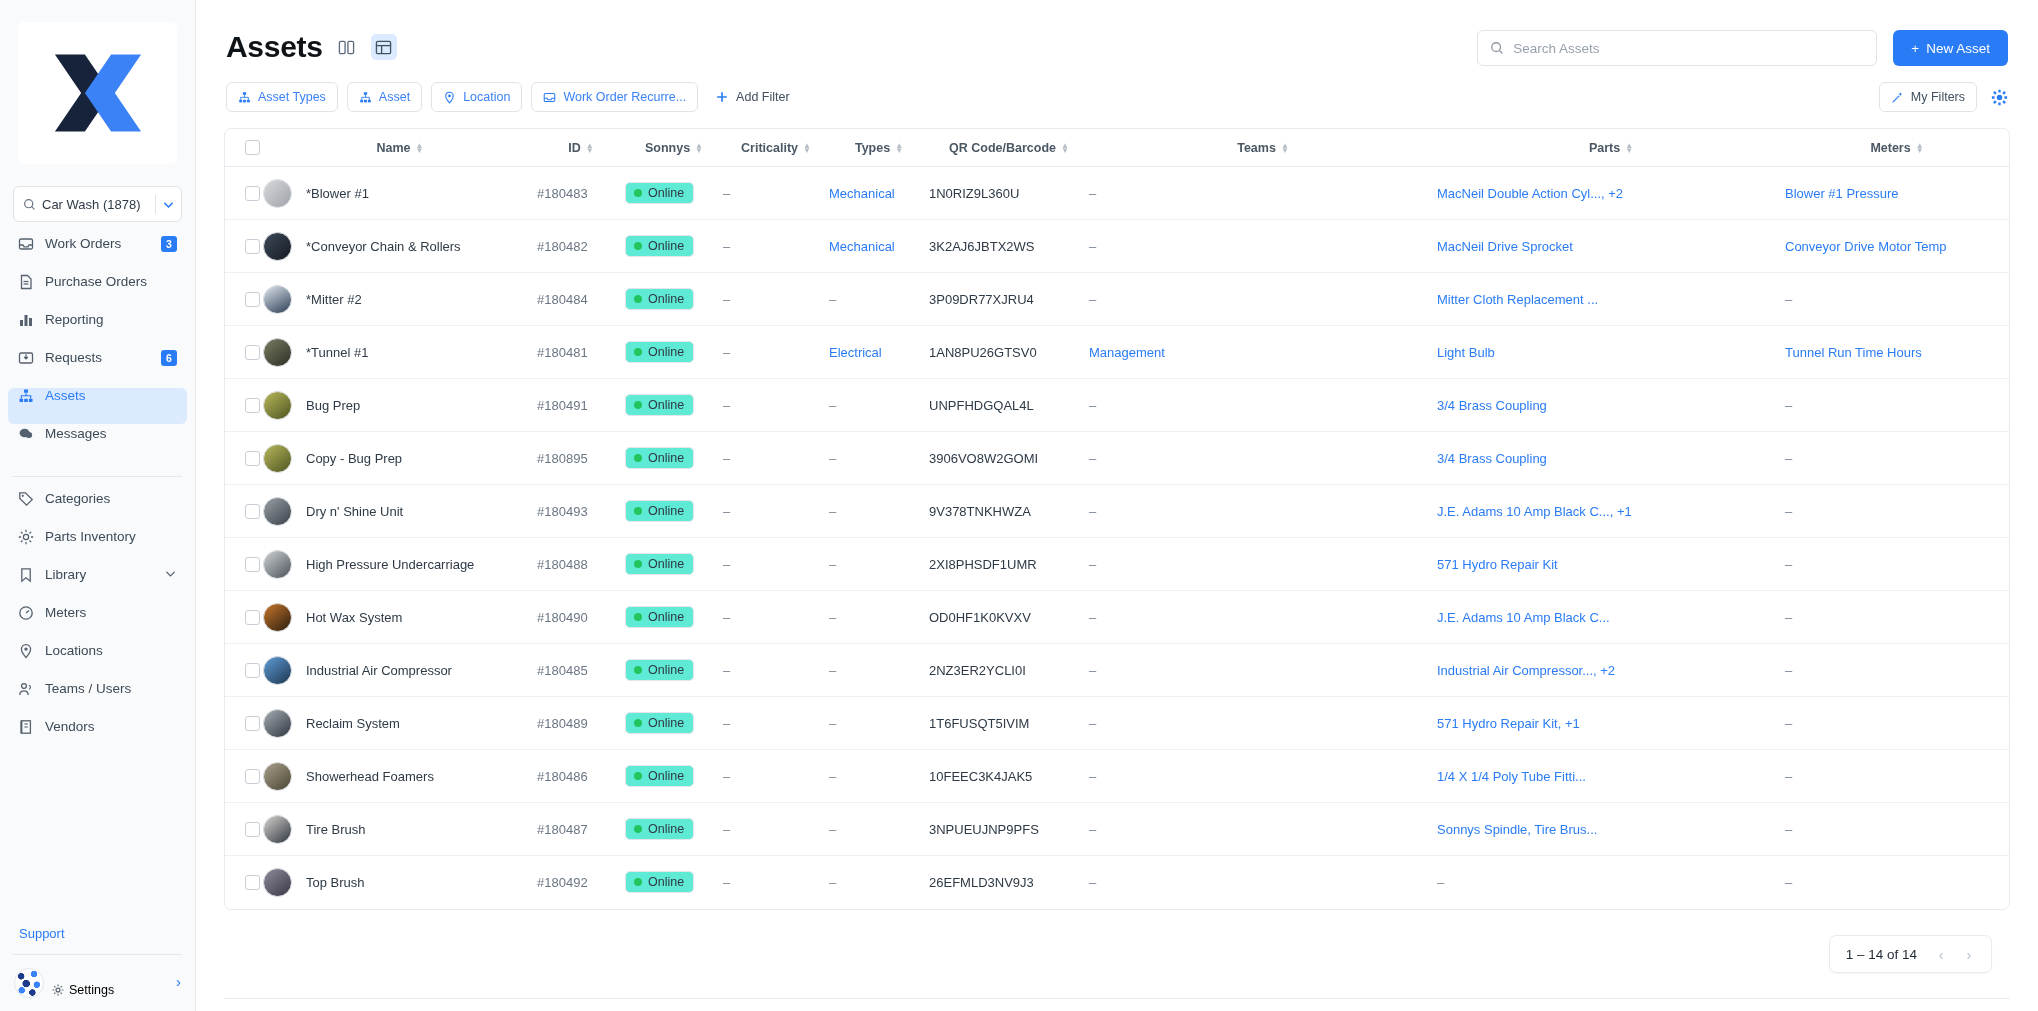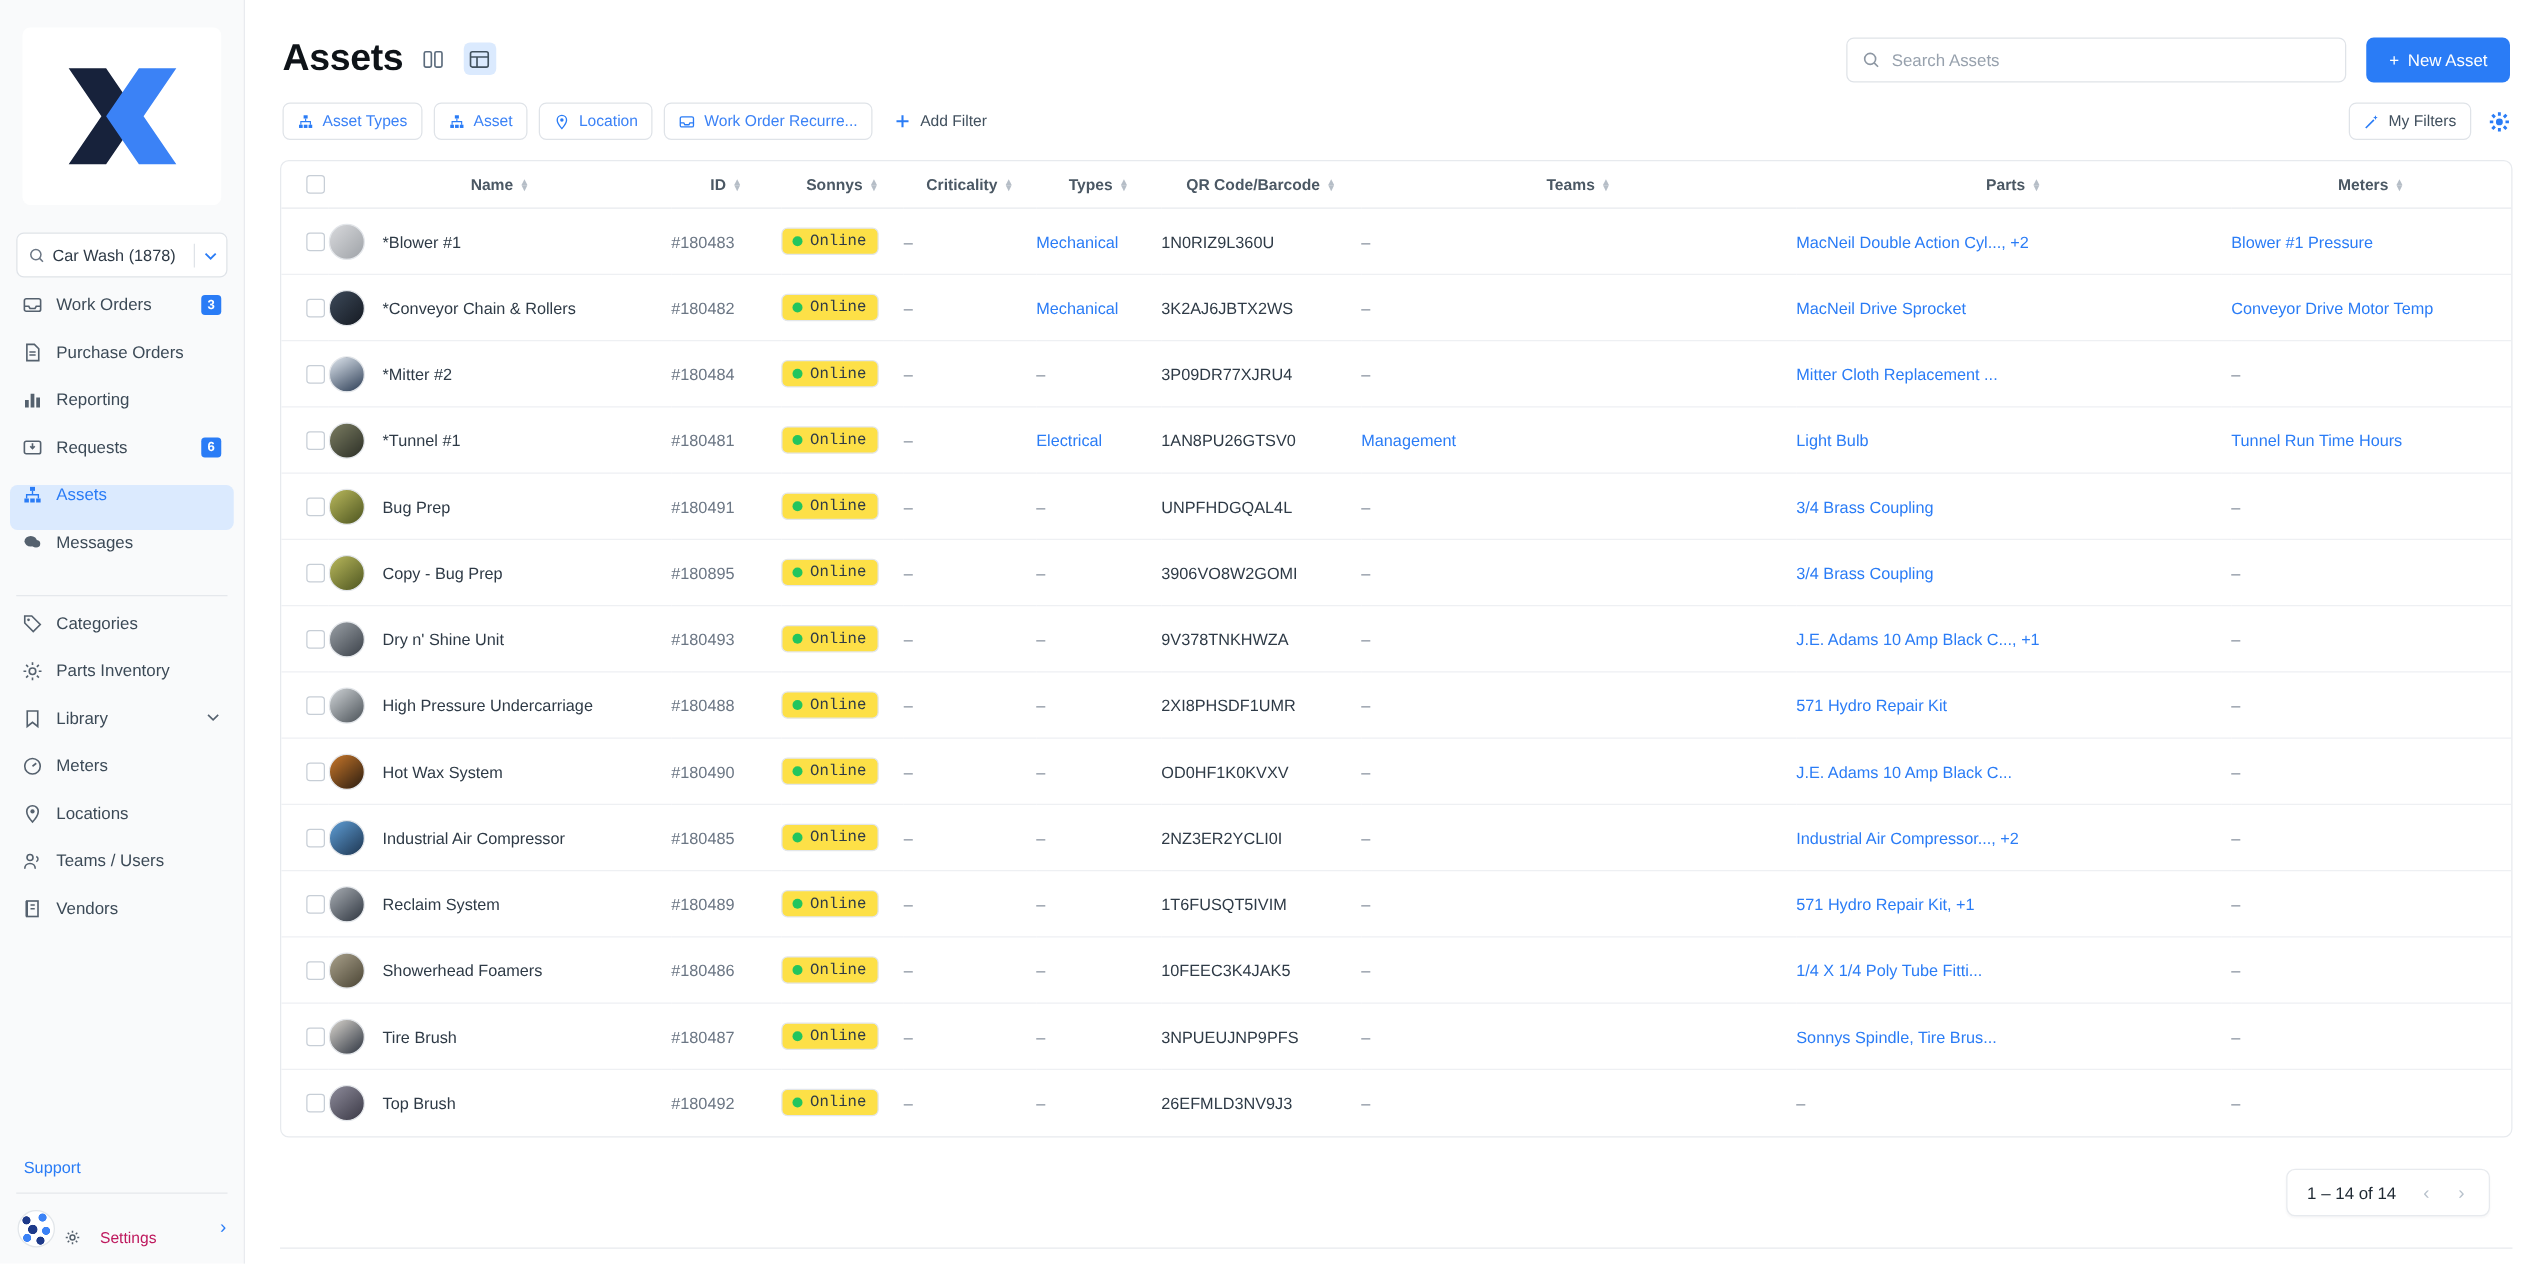--- a/index.html
+++ b/index.html
@@ -85,21 +85,21 @@
       radial-gradient(circle at 22% 26%, #1e3a8a 3px, transparent 3.5px),
       radial-gradient(circle at 68% 18%, #3b82f6 3px, transparent 3.5px),
       radial-gradient(circle at 40% 52%, #1e3a8a 3.5px, transparent 4px),
       radial-gradient(circle at 78% 56%, #3b82f6 3px, transparent 3.5px),
       radial-gradient(circle at 24% 76%, #3b82f6 3px, transparent 3.5px),
       radial-gradient(circle at 62% 84%, #1e3a8a 3px, transparent 3.5px),
       #ffffff;
     border: 1px solid #e2e6ea;
     flex: 0 0 30px;
   }
-  .settings-txt { font-size: 12.5px; color: #be185d; display:flex; align-items:center; gap:16px; margin-top: 14px;}
+  .settings-txt { font-size: 12.5px; color: #000000; display:flex; align-items:center; gap:5px; margin-top: 14px;}
   .chev-right { margin-left: auto; color: #2a7cf6; font-size: 15px; margin-bottom: 4px;}
 
   
   .main { flex: 1; min-width: 0; position: relative; background: #ffffff; }
 
   .topbar { display: flex; align-items: flex-start; padding: 30px 30px 0 30px; }
   .title-wrap { display: flex; align-items: center; gap: 11px; }
   .page-title { font-size: 30px; font-weight: bold; color: #0e1318; letter-spacing: -0.3px; }
   .vtoggle { width: 26px; height: 26px; border-radius: 5px; display: flex; align-items: center; justify-content: center; cursor: pointer; }
   .vtoggle.on { background: #dbeafe; }
@@ -173,22 +173,21 @@
   .thumb {
     width: 29px; height: 29px; border-radius: 50%; flex: 0 0 29px;
     background: linear-gradient(135deg,#8b8f93,#54585c);
     border: 1px solid #e3e6ea;
   }
   .id-txt { color: #6b7684; }
   .status-pill {
     display: inline-flex; align-items: center; gap: 6px;
     border: 1px solid #e3e6ea; border-radius: 5px;
     padding: 3px 9px 3px 8px; font-size: 12.5px; color: #2e3a46;
-    background: #fde047;
-    font-family: Liberation Mono, monospace;
+    background: #5eead4;
   }
   .dot { width: 8px; height: 8px; border-radius: 50%; background: #22c55e; }
   .dash { color: #7d8795; }
   .link { color: #2a7cf6; cursor: pointer; }
 
   .checkbox {
     width: 15px; height: 15px; border: 1px solid #c7ced6; border-radius: 3px; background: #fff;
     cursor: pointer; display: block;
   }
 

